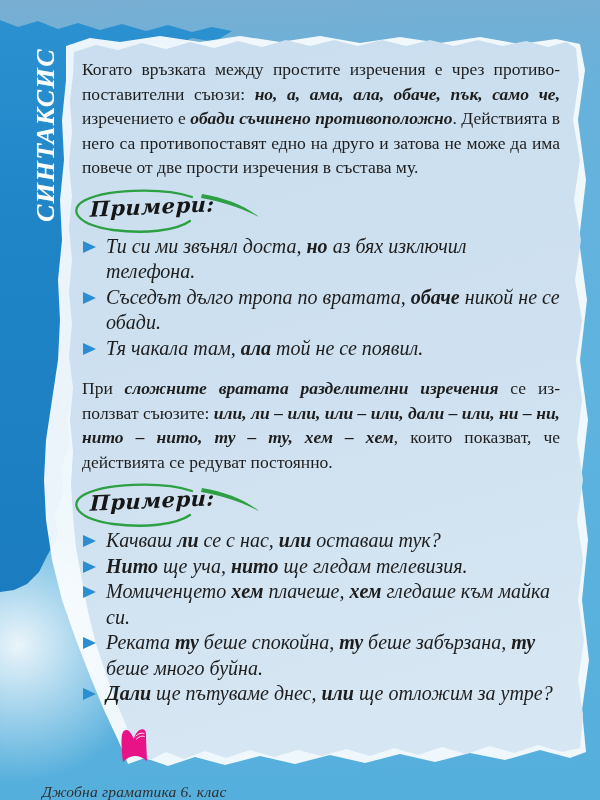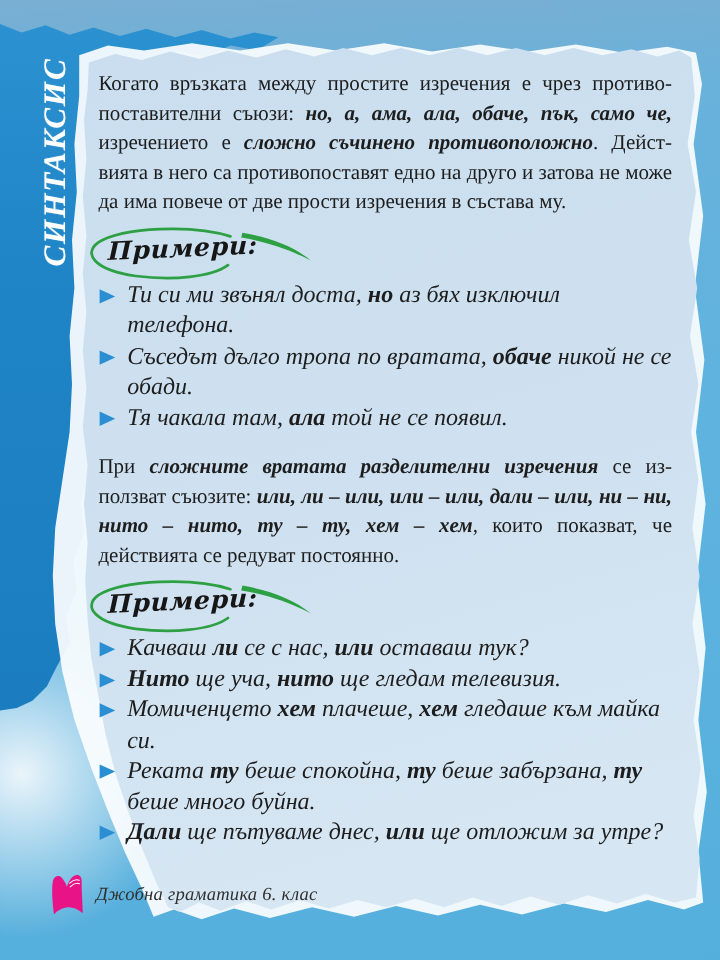--- a/index.html
+++ b/index.html
@@ -43,21 +43,21 @@
     font-style:italic;font-size:20px;line-height:25.5px;color:#1d1d1d;
   }
   ul.examples .b{font-weight:bold;}
   .tri{
     position:absolute;left:1px;top:7px;width:0;height:0;
     border-left:13px solid #2b8ed2;
     border-top:6.5px solid transparent;
     border-bottom:6.5px solid transparent;
   }
 
-  .footer{position:absolute;left:42px;top:727px;display:flex;align-items:flex-start;gap:9px;}
+  .footer{position:absolute;left:42px;top:727px;display:flex;align-items:center;gap:9px;flex-direction:column;}
   .footer .book-icon{display:block;}
   .footer .book-title{
     font-style:italic;font-size:15.5px;color:#303030;margin-top:10px;letter-spacing:.2px;
   }
 </style>
 </head>
 <body>
 
 <div class="page">
 
@@ -95,21 +95,21 @@
       562,752 538,745 514,753 490,746 466,754 442,747 418,755 394,748 370,756 346,749 322,756 298,750
       274,757 250,750 226,758 205,751 184,759 166,752 150,760 140,756
       130,735 118,706 106,674 96,644 88,612 82,580 76,548 73,516 71,484 73,452 70,420 73,388 69,356
       72,324 69,292 72,260 69,228 72,196 69,164 72,132 70,100 73,75"></polygon>
   </svg>
 
   <div class="sintaksis">СИНТАКСИС</div>
 
   <div class="content">
 
-    <p class="par"><span>Когато връзката между простите изречения е чрез противо­поставителни съюзи: </span><span class="b">но, а, ама, ала, обаче, пък, само че,</span><span> изречението е </span><span class="b">сложно съчинено противоположно</span><span>. Дейст­вията в него са противопоставят едно на друго и затова не може да има повече от две прости изречения в състава му.</span></p>
+    <p class="par"><span>Когато връзката между простите изречения е чрез противо­поставителни съюзи: </span><span class="b">но, а, ама, ала, обаче, пък, само че,</span><span> изречението е </span><span class="b">обади съчинено противоположно</span><span>. Дейст­вията в него са противопоставят едно на друго и затова не може да има повече от две прости изречения в състава му.</span></p>
 
     <div class="examples-header">
       <svg class="swoosh" width="212" height="48" viewBox="0 0 212 48" xmlns="http://www.w3.org/2000/svg" aria-hidden="true">
         <path d="M126,10 C96,0 36,2 16,15 C3,24 12,38 47,43 C78,47 110,44 124,34" fill="none" stroke="#2da044" stroke-width="2.3" stroke-linecap="round"></path>
         <path d="M136,7 C159,11 178,18 193,30 C173,20 154,14 135,11 Z" fill="#2da044"></path>
       </svg>
       <span class="script">Примери:</span>
     </div>
 
     <ul class="examples">

